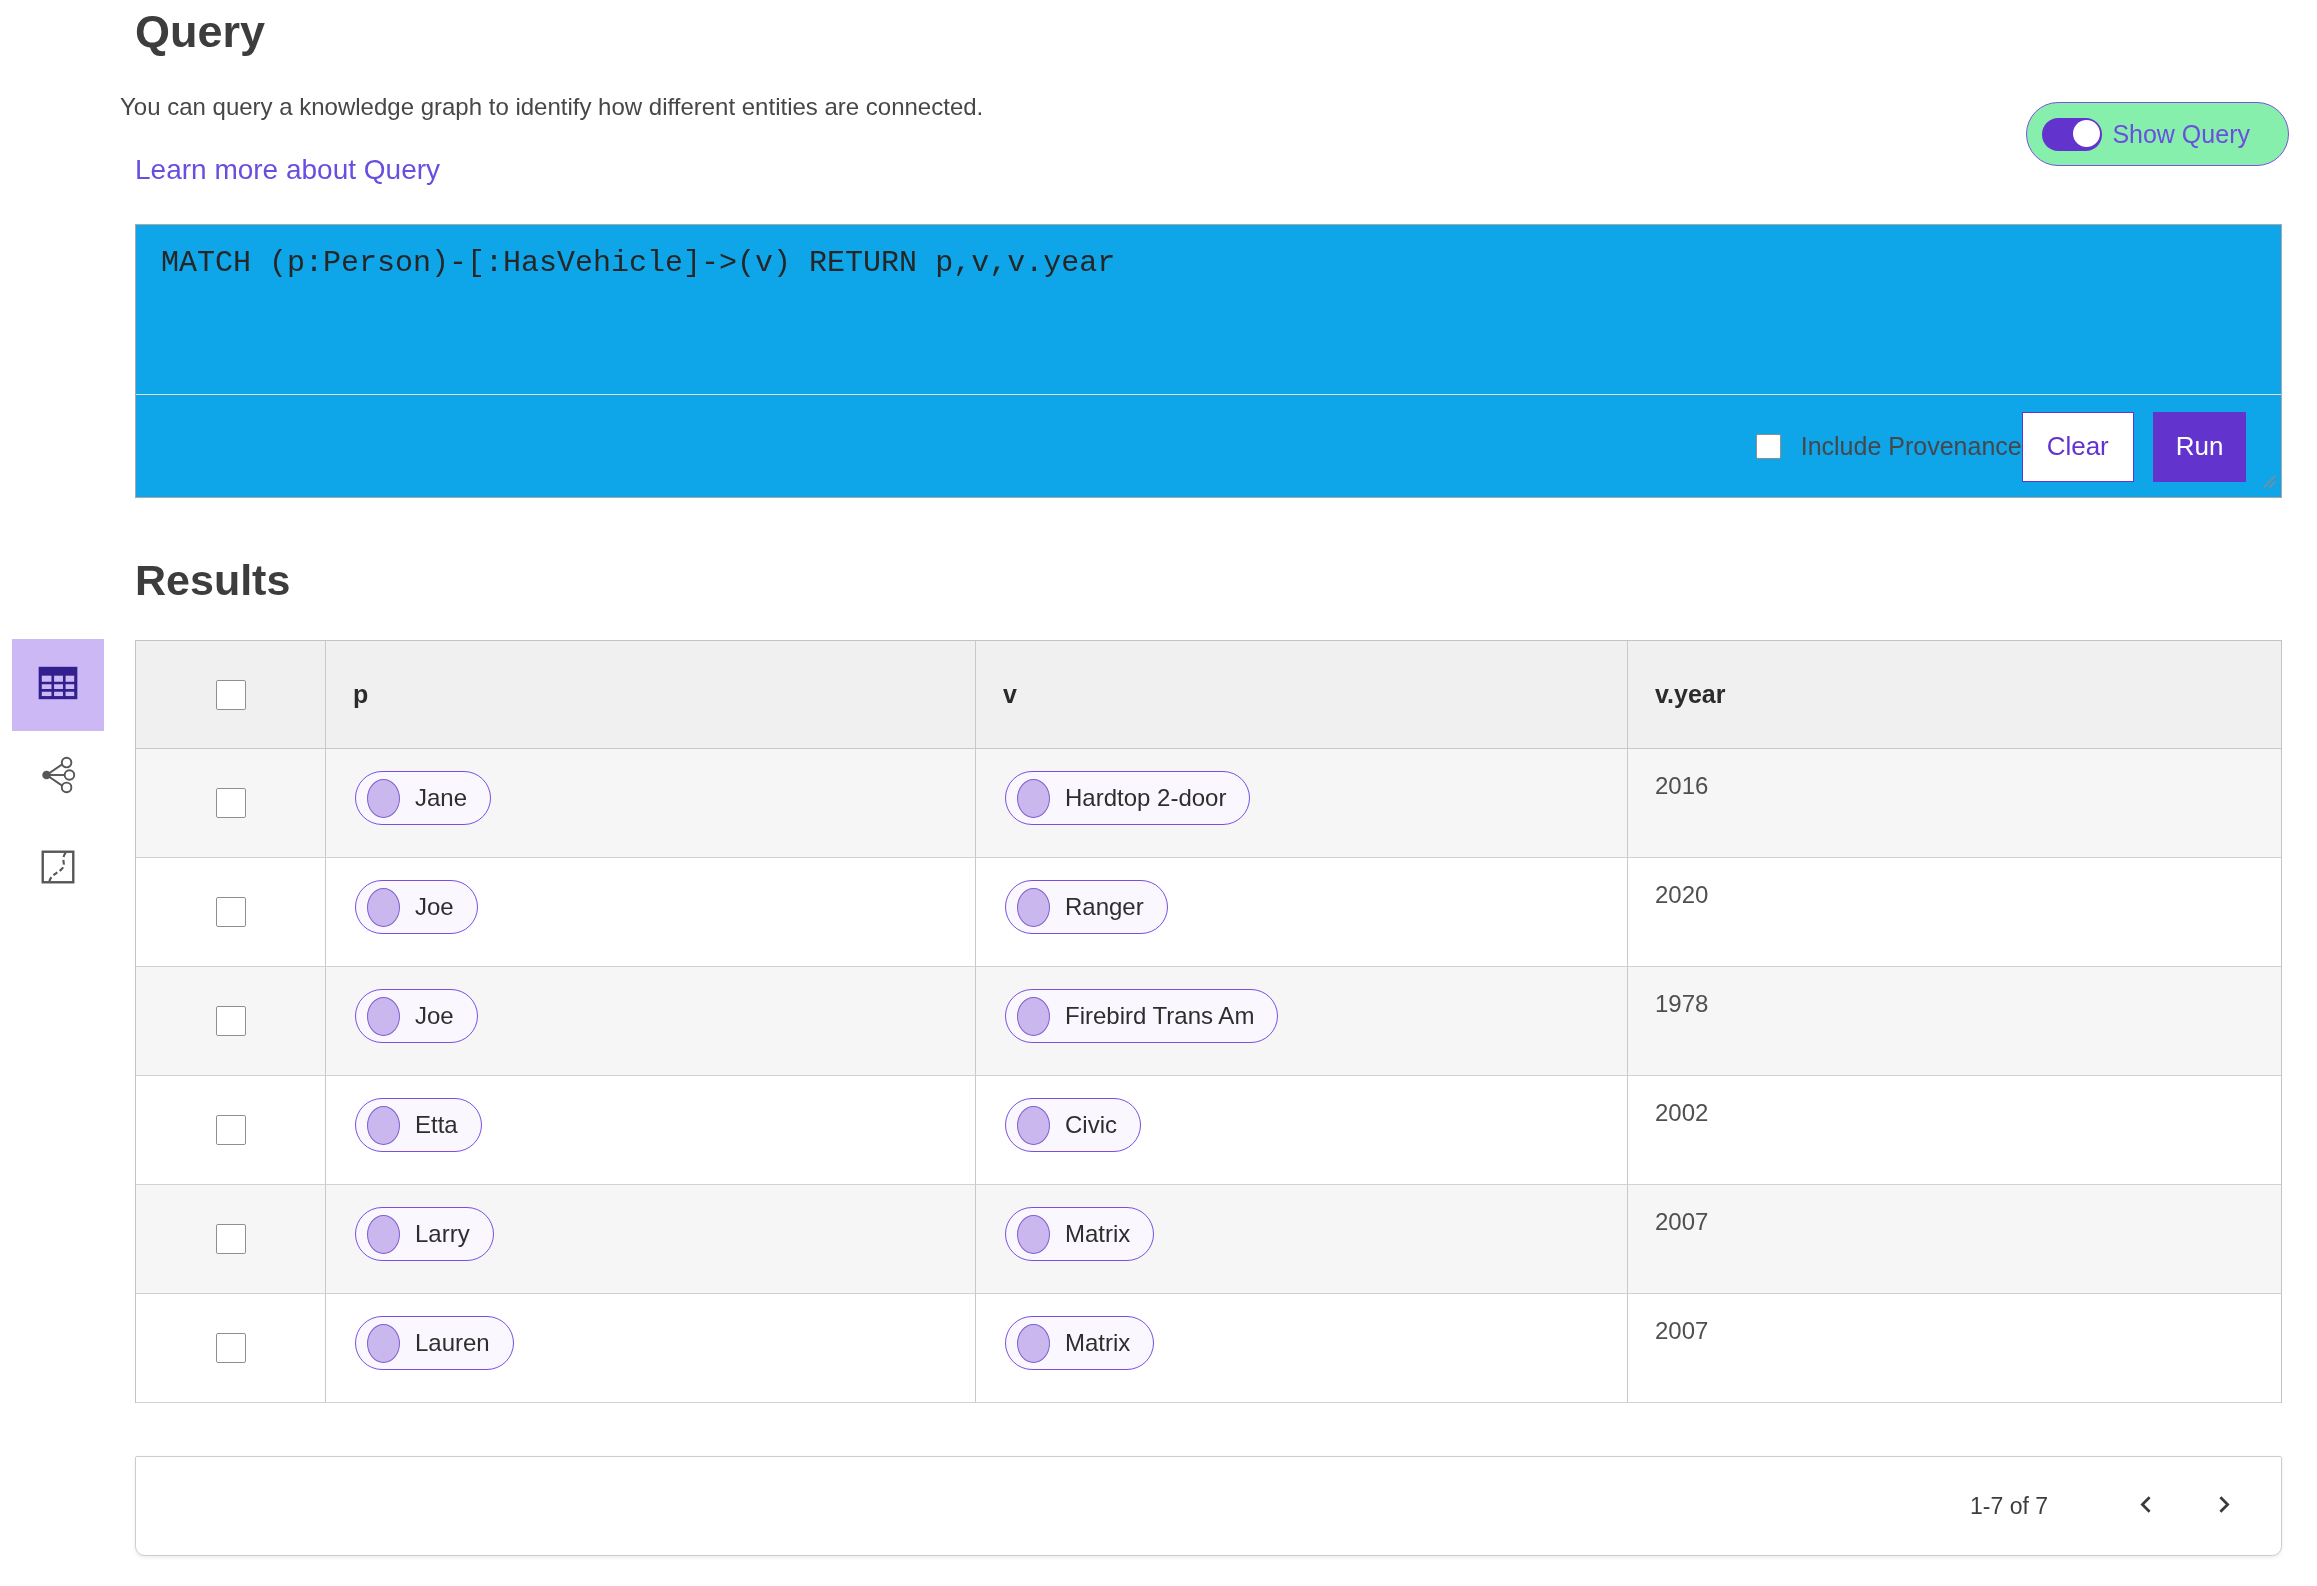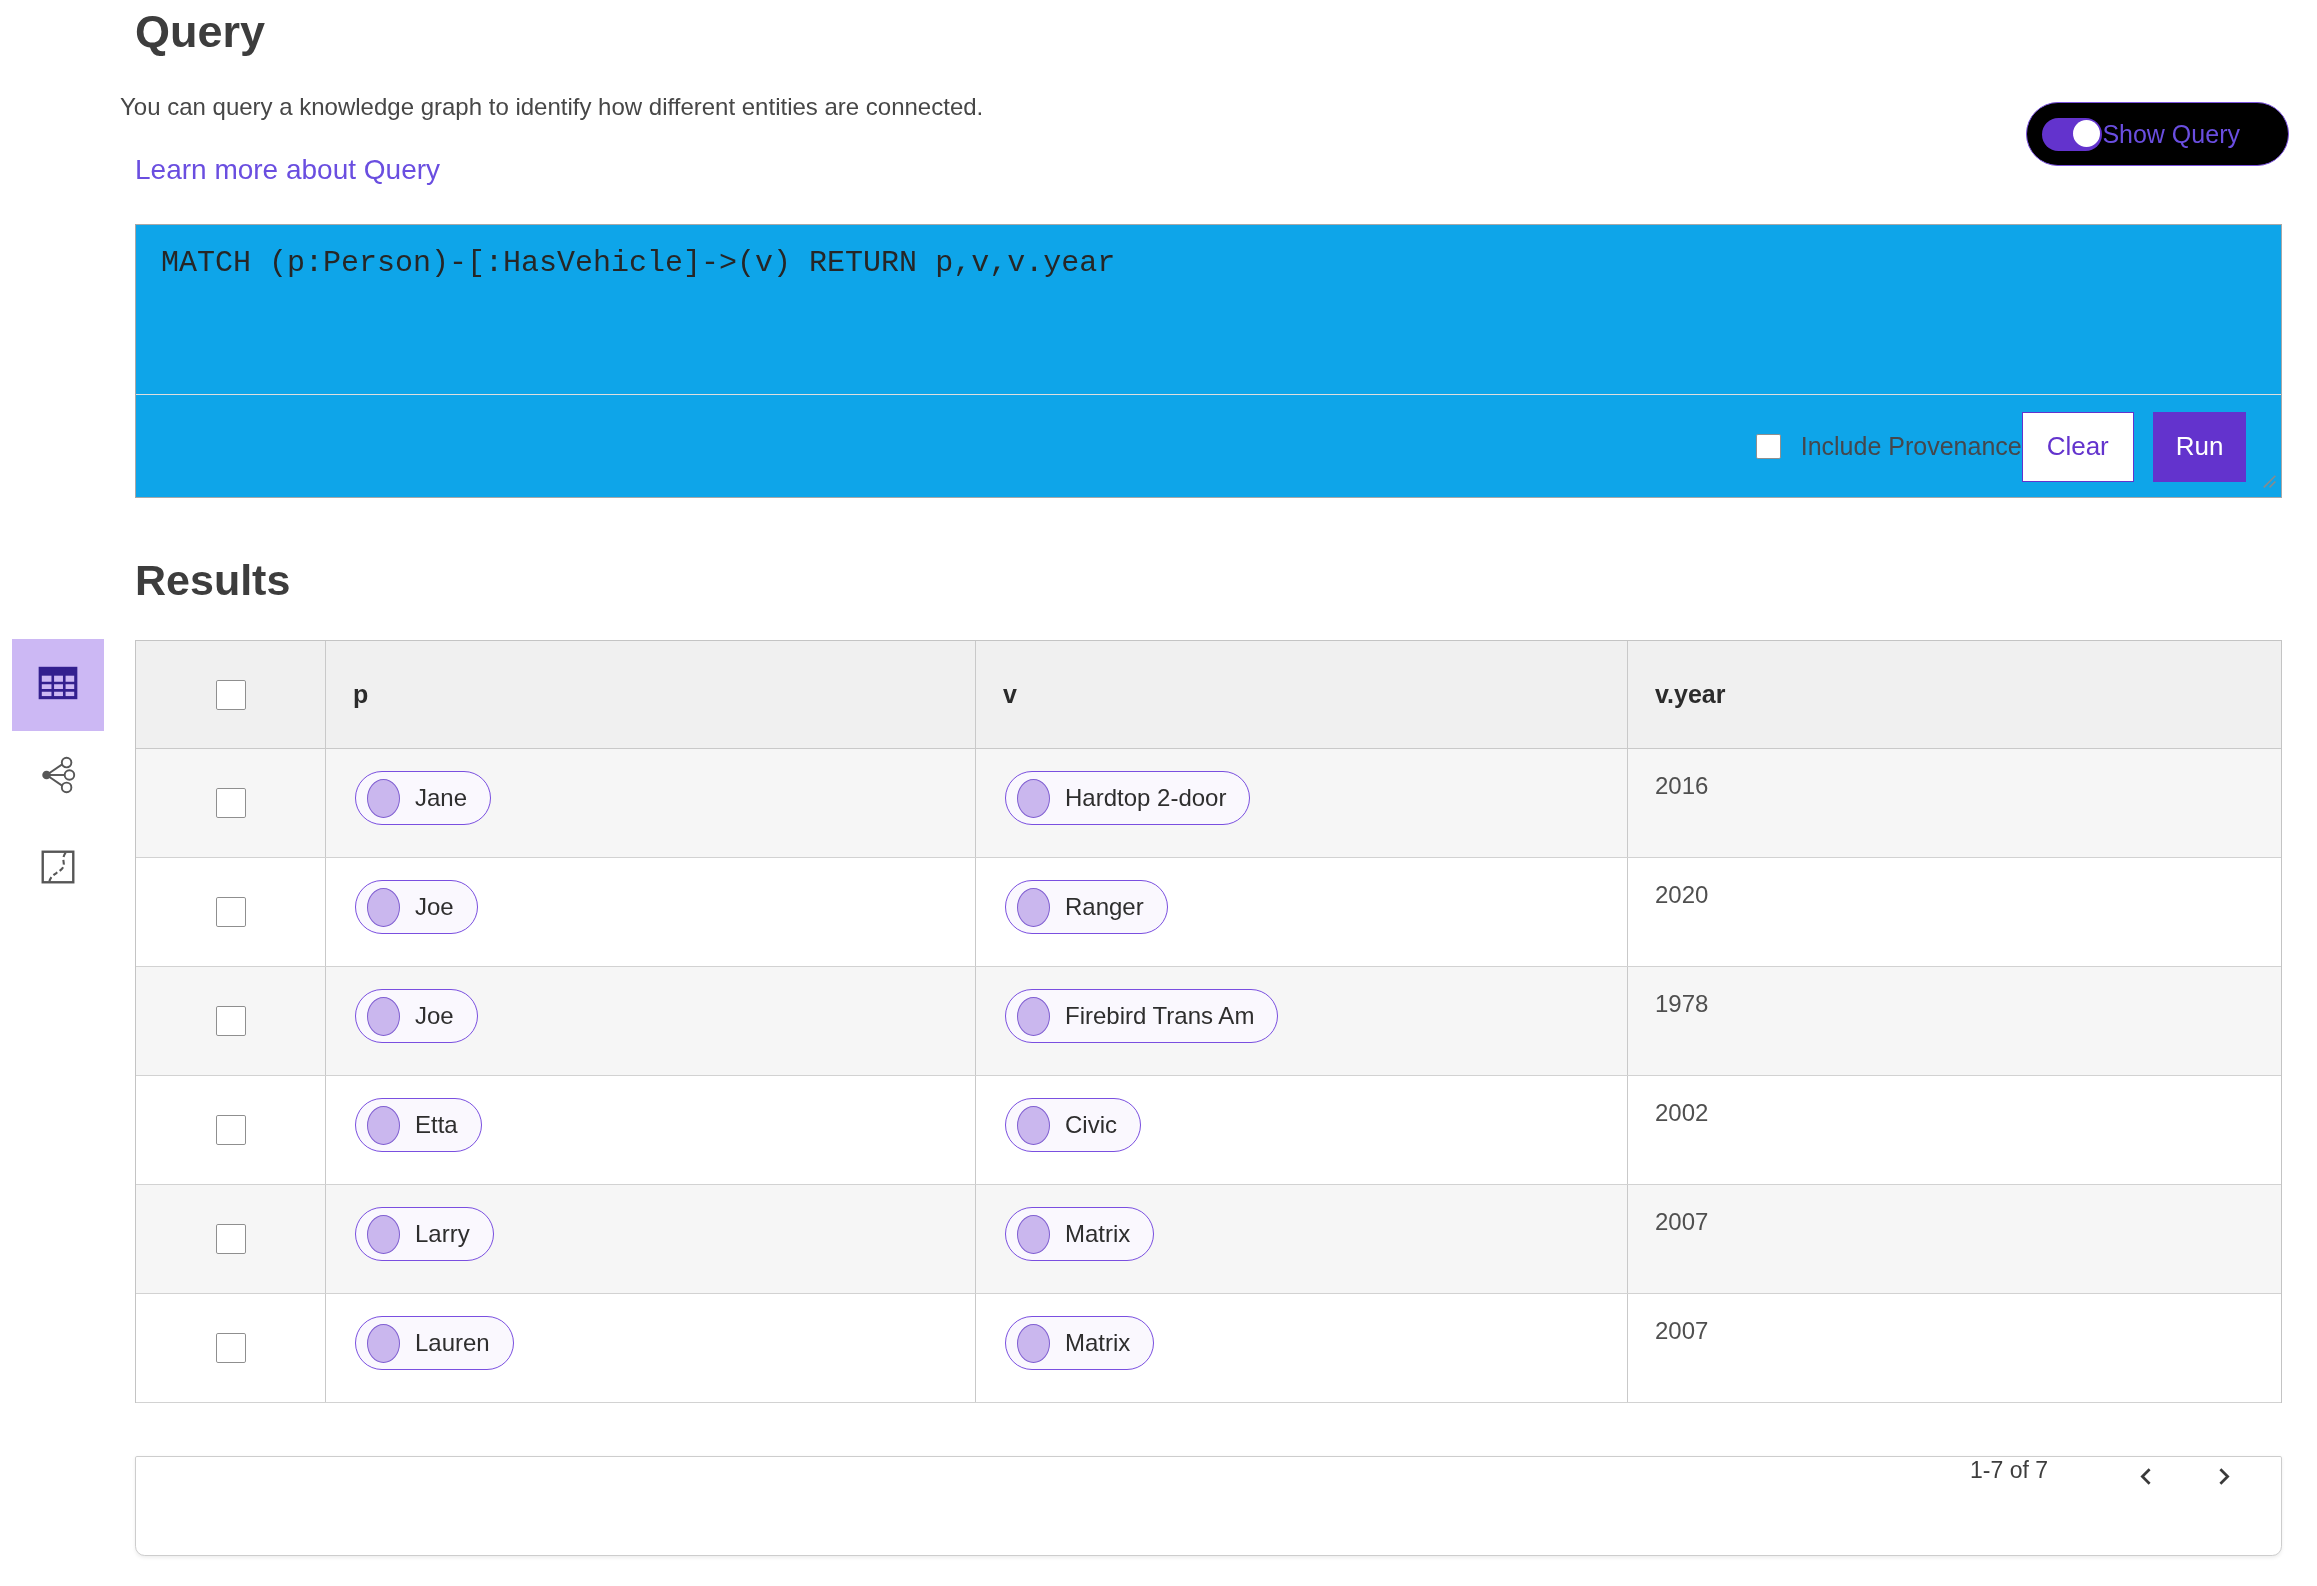--- a/index.html
+++ b/index.html
@@ -6,22 +6,22 @@
   html, body { background: #ffffff; }
   body { font-family: "Liberation Sans", sans-serif; }
   .page { position: relative; width: 2317px; height: 1586px; background: #fff; overflow: hidden; }
 
   
   .page-title { position: absolute; left: 135px; top: 5.8px; font-size: 45px; font-weight: 700; color: #3d3d3d; }
   .query-desc { position: absolute; left: 120px; top: 93px; font-size: 24px; color: #474747; }
   .learn-more { position: absolute; left: 135px; top: 154px; font-size: 28px; color: #6a4ee0; text-decoration: none; cursor: pointer; }
 
   .show-query-pill { position: absolute; left: 2026px; top: 102px; width: 263px; height: 64px;
-    border: 1.9px solid #7a52dd; border-radius: 33px; background: #000000;
-    display: flex; align-items: center; padding-left: 15.4px; gap: 0; cursor: pointer; }
+    border: 1.9px solid #7a52dd; border-radius: 33px; background: #86efac;
+    display: flex; align-items: center; padding-left: 15.4px; gap: 10px; cursor: pointer; }
   .switch { position: relative; width: 60px; height: 33px; background: #6333cd; border-radius: 16.4px; flex: none; }
   .switch .knob { position: absolute; right: 2.9px; top: 2.9px; width: 27px; height: 27px; background: #fff; border-radius: 50%; }
   .show-query-label { font-size: 25px; color: #6a4ee0; }
 
   
   .query-panel { position: absolute; left: 135px; top: 224px; width: 2147px; height: 274px;
     border: 1px solid #a8a8a8; background: #0ea5e9; }
   .query-editor { position: relative; width: 100%; height: 170px; border-bottom: 1px solid #dedede;
     padding: 21px 25px; font-family: "Liberation Mono", monospace; font-size: 30px; color: #262626;
     white-space: pre-wrap; cursor: text; }
@@ -62,21 +62,21 @@
 
   .chip { display: inline-flex; align-items: center; height: 54px; border: 1.9px solid #7a4fe0;
     border-radius: 27px; background: #faf8fe; padding: 0 23px 0 10.6px; gap: 15.4px; cursor: pointer; }
   .chip-circle { width: 33px; height: 39px; border-radius: 50%; background: #cab7ee; border: 1.9px solid #8160d2; flex: none; }
   .chip-label { font-size: 24px; color: #2e2e2e; white-space: nowrap; }
 
   
   .pagination { position: absolute; left: 135px; top: 1456px; width: 2147px; height: 100px;
     background: #fff; border: 1px solid #cdcdcd; border-radius: 1.9px 1.9px 9.7px 9.7px;
     box-shadow: 0 1.9px 3.9px rgba(0,0,0,0.07);
-    display: flex; justify-content: flex-end; padding-right: 37px; z-index: 5; }
+    display: flex; align-items: center; justify-content: flex-end; padding-right: 37px; z-index: 5; }
   .page-range { font-size: 23px; color: #3d3d3d; margin-right: 77px; }
   .pager-btn { width: 42px; height: 42px; display: flex; align-items: center; justify-content: center;
     background: none; border: none; cursor: pointer; }
   .pager-btn + .pager-btn { margin-left: 35px; }
 </style>
 </head>
 <body>
 
 <div class="page">
 

